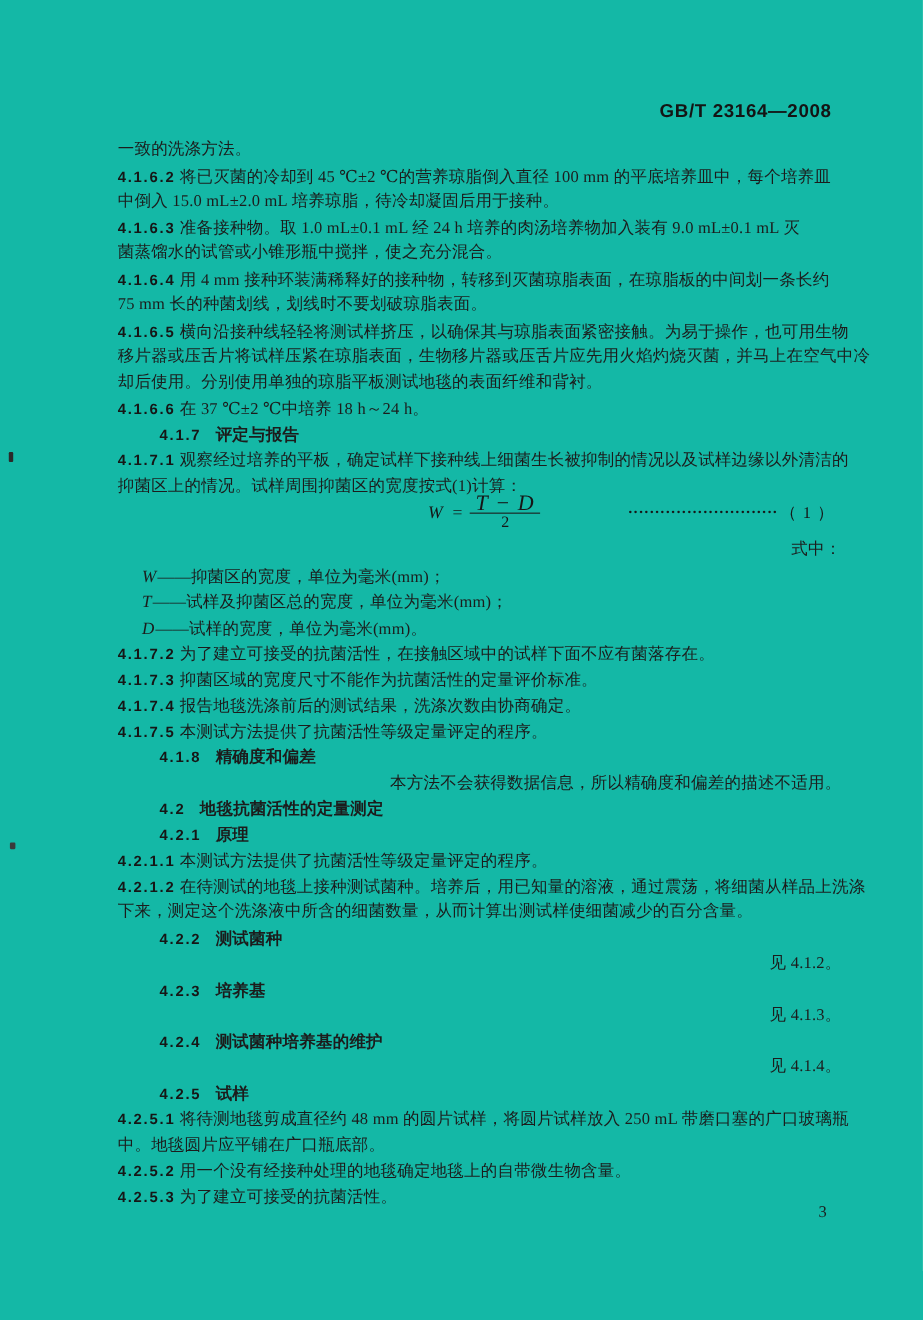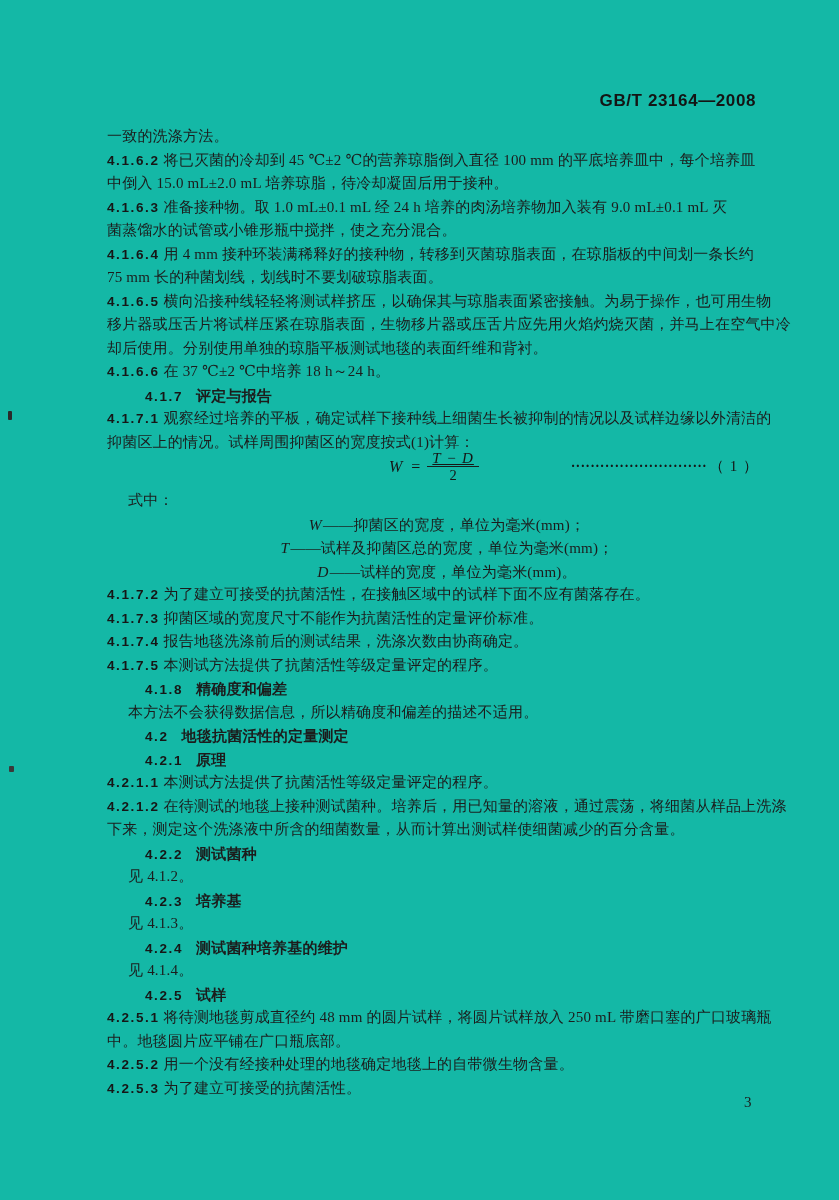--- a/index.html
+++ b/index.html
@@ -14,29 +14,29 @@
     font-weight:700;font-size:17px;letter-spacing:0.6px;color:#141414;
   }
   .doc{position:absolute;left:107px;top:125px;width:658px;}
   .line{font-size:15px;line-height:23.5px;height:23.5px;white-space:nowrap;letter-spacing:0.2px;}
   .num{
     display:inline-block;font-family:"Liberation Sans","DejaVu Sans",sans-serif;
     font-weight:700;font-size:13.5px;letter-spacing:1.6px;margin-right:4px;color:#161616;
   }
   .heading{font-family:"Liberation Sans","DejaVu Sans",sans-serif;font-weight:700;margin-left:38px;}
   .heading .num{margin-right:13px;}
-  .indent{padding-left:21px;}
-  .def{padding-left:22px;text-align:center;}
+  .indent{padding-left:21px;text-align:right;}
+  .def{padding-left:22px;}
   .def .sym{font-style:italic;font-family:"Liberation Serif","DejaVu Serif",serif;font-size:15.5px;margin-right:1px;}
   .formula-row{position:relative;height:35px;}
   .fx{position:absolute;left:282px;top:-4px;display:flex;align-items:center;font-size:16px;color:#161616;}
   .fx .lhs{font-style:italic;font-family:"Liberation Serif",serif;}
   .fx .eq{margin:0 7px 0 9px;}
   .fx .frac{display:inline-block;text-align:center;}
-  .fx .nu{display:block;font-style:italic;font-size:15px;line-height:16px;padding:0 5px;letter-spacing:1px;text-decoration:underline;}
+  .fx .nu{display:block;font-style:italic;font-size:20px;line-height:16px;padding:0 5px;letter-spacing:1px;}
   .fx .de{display:block;font-size:14.5px;line-height:16px;border-top:1.6px solid #1c1c1c;}
   .fref{position:absolute;right:6px;top:3px;font-size:15px;display:flex;align-items:center;color:#161616;}
   .fref .dots{letter-spacing:0.2px;font-weight:700;font-size:14px;}
   .fref .lbl{margin-left:2px;letter-spacing:1px;}
   .page-number{position:absolute;left:744px;top:1094px;font-size:15px;color:#1c1c1c;}
   .mark-a{position:absolute;left:8px;top:411px;width:4px;height:9px;background:#2a2a2a;border-radius:1px;}
   .mark-b{position:absolute;left:9px;top:766px;width:5px;height:6px;background:#3a3a3a;border-radius:1px;}
 </style>
 </head>
 <body>

